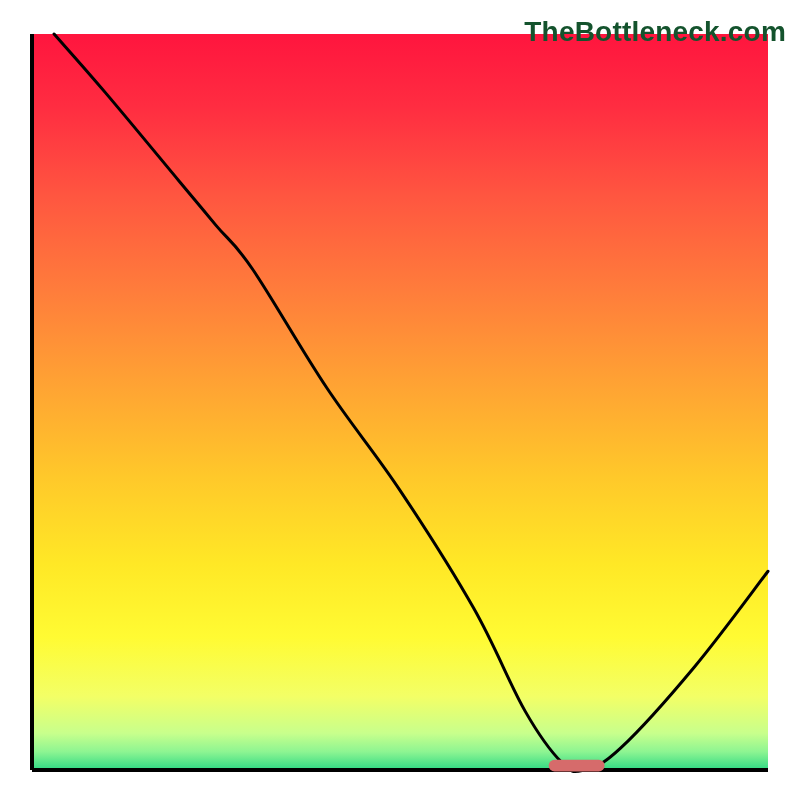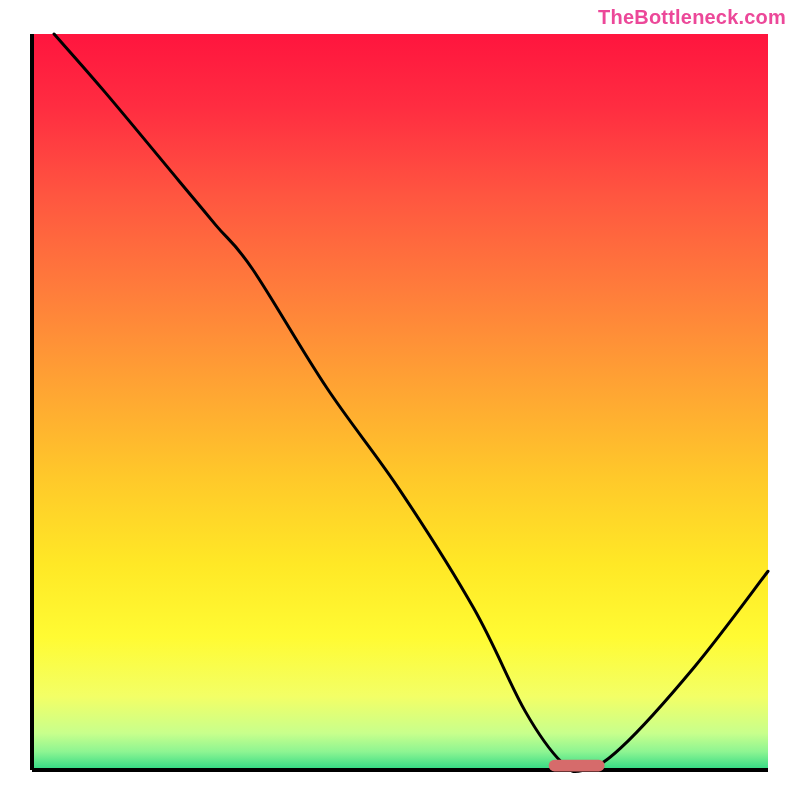--- a/index.html
+++ b/index.html
@@ -13,26 +13,26 @@
   .chart-container {
     position: relative;
     width: 800px;
     height: 800px;
   }
   svg {
     display: block;
   }
   .watermark {
     position: absolute;
-    top: 6px;
+    top: 16px;
     right: 14px;
     font-family: Arial, Helvetica, sans-serif;
-    font-size: 20px;
+    font-size: 28px;
     font-weight: 600;
-    color: #ec4899;
+    color: #14532d;
     letter-spacing: 0.2px;
     user-select: none;
   }
 </style>
 </head>
 <body>
 
 <div class="chart-container">
   <svg id="chart-svg" width="800" height="800" viewBox="0 0 800 800">
       <defs>

